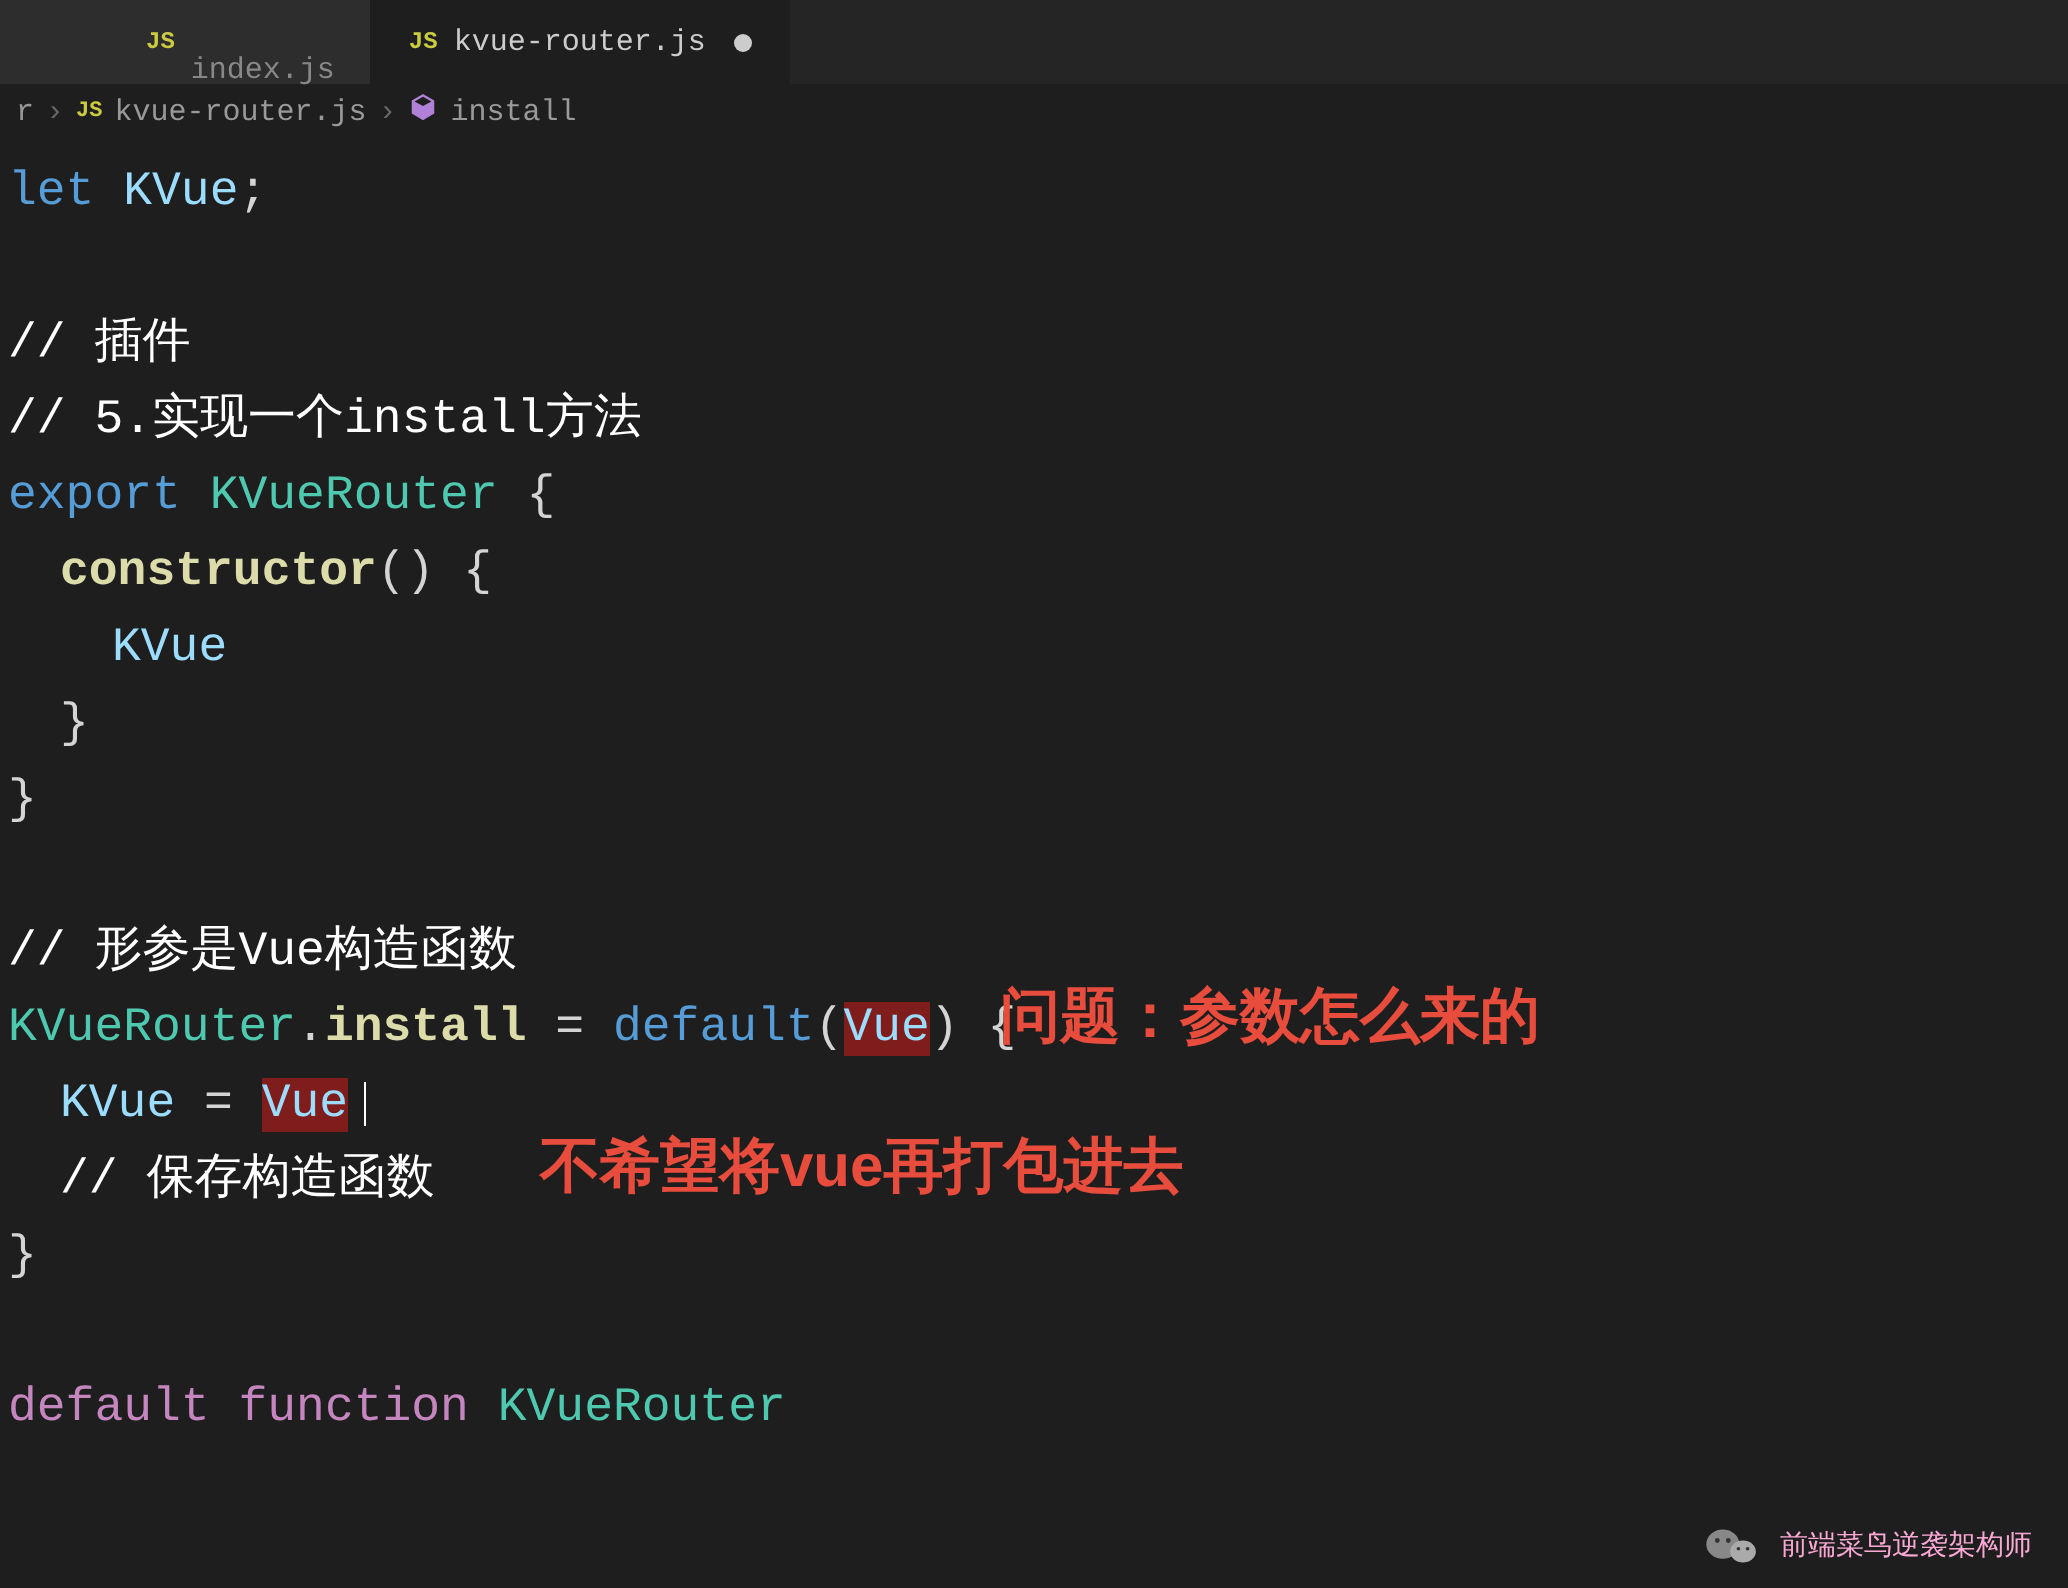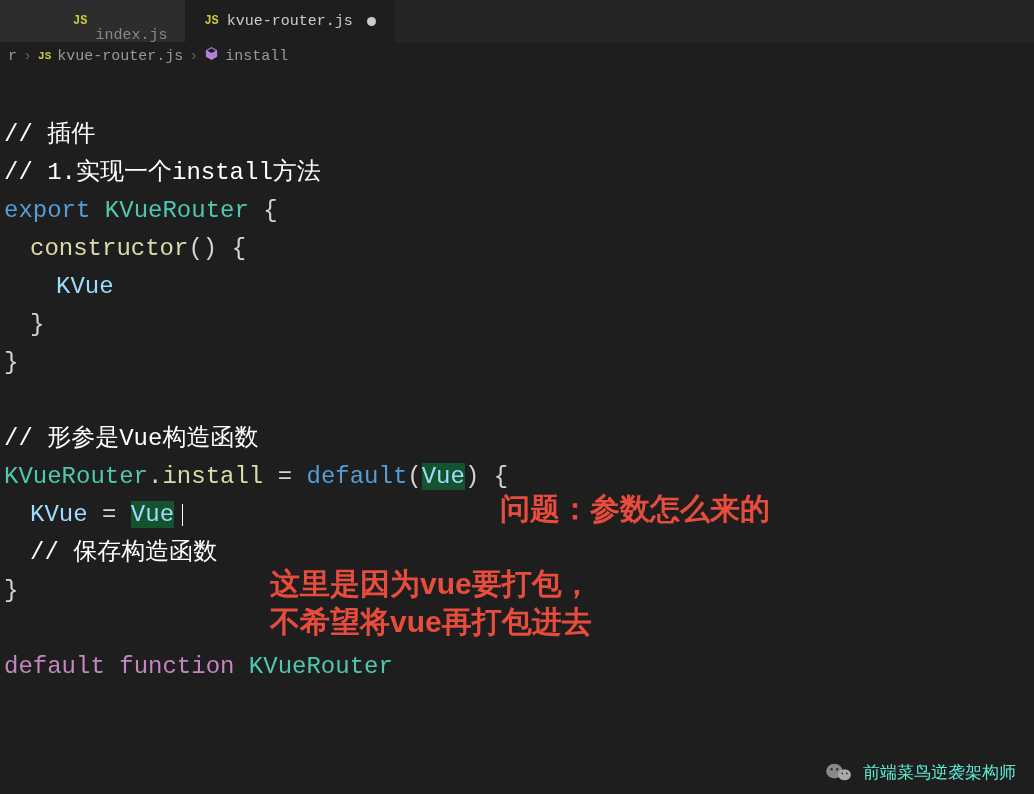--- a/index.html
+++ b/index.html
@@ -64,26 +64,26 @@
       line-height: 38px;
       position: relative;
     }
     .line { white-space: pre; }
     .indent1 { padding-left: 26px; }
     .indent2 { padding-left: 52px; }
     
     .kw { color: #569cd6; }
     .kw2 { color: #c586c0; }
     .cls { color: #4ec9b0; }
-    .fn { color: #dcdcaa; }
+    .fn { color: #dcdcaa; font-weight: bold; }
     .ident { color: #9cdcfe; }
     .cmt { color: #ffffff; }
     .punct { color: #d4d4d4; }
     .param { color: #9cdcfe; }
-    .selected { background: #14532d; }
+    .selected { background: #7f1d1d; }
     
     .cursor-caret {
       display: inline-block;
       width: 1px;
       height: 22px;
       background: #fff;
       vertical-align: middle;
       margin: 0 8px;
     }
     
@@ -95,24 +95,24 @@
       font-weight: bold;
     }
     .anno1 { top: 420px; left: 500px; }
     .anno2 { top: 495px; left: 270px; line-height: 38px; }
     
     .watermark {
       position: absolute;
       bottom: 10px;
       right: 18px;
       display: flex;
-      align-items: flex-start;
+      align-items: center;
       gap: 10px;
-      color: #5eead4;
-      font-size: 17px;
+      color: #f9a8d4;
+      font-size: 14px;
       font-family: 'Microsoft YaHei', sans-serif;
     }
     .wx-icon {
       width: 28px;
       height: 22px;
       position: relative;
     }
     .wx-icon svg { width: 28px; height: 22px; }
   </style>
 </head>
@@ -139,40 +139,40 @@
   <span class="sep">›</span>
   <span class="bc-cube">
     <svg width="15" height="15" viewBox="0 0 16 16">
         <path fill="#b180d7" d="M8 1l6 3.5v7L8 15l-6-3.5v-7L8 1zm0 1.5L3.5 5 8 7.5 12.5 5 8 2.5z"></path>
       </svg>
   </span>
   <span>install</span>
 </div>
 
 <div class="editor">
+  <div class="line"><span class="kw">let</span> <span class="ident">KVue</span><span class="punct">;</span></div>
   <div class="line">&nbsp;</div>
   <div class="line"><span class="cmt">// 插件</span></div>
-  <div class="line"><span class="cmt">// 1.实现一个install方法</span></div>
+  <div class="line"><span class="cmt">// 5.实现一个install方法</span></div>
   <div class="line"><span class="kw">export</span> <span class="cls">KVueRouter</span><span class="punct"> {</span></div>
   <div class="line indent1"><span class="fn">constructor</span><span class="punct">() {</span></div>
   <div class="line indent2"><span class="ident">KVue</span></div>
   <div class="line indent1"><span class="punct">}</span></div>
   <div class="line"><span class="punct">}</span></div>
   <div class="line">&nbsp;</div>
   <div class="line"><span class="cmt">// 形参是Vue构造函数</span></div>
   <div class="line"><span class="cls">KVueRouter</span><span class="punct">.</span><span class="fn">install</span><span class="punct"> = </span><span class="kw">default</span><span class="punct">(</span><span class="param selected">Vue</span><span class="punct">)</span><span class="punct"> {</span></div>
   <div class="line indent1"><span class="ident">KVue</span><span class="punct"> = </span><span class="ident selected">Vue</span><span class="cursor-caret"></span></div>
   <div class="line indent1"><span class="cmt">// 保存构造函数</span></div>
   <div class="line"><span class="punct">}</span></div>
   <div class="line">&nbsp;</div>
   <div class="line"><span class="kw2">default</span><span class="kw2"> function </span><span class="cls">KVueRouter</span></div>
 
   <div class="annotation anno1">问题：参数怎么来的</div>
   <div class="annotation anno2">
-    <div>这里是因为vue要打包，</div>
     <div>不希望将vue再打包进去</div>
   </div>
 </div>
 
 <div class="watermark">
   <span class="wx-icon">
     <svg viewBox="0 0 30 24">
         <ellipse cx="10" cy="11" rx="9" ry="8" fill="#888"></ellipse>
         <ellipse cx="21" cy="15" rx="7" ry="6" fill="#aaa"></ellipse>
         <circle cx="7" cy="9" r="1.3" fill="#333"></circle>

